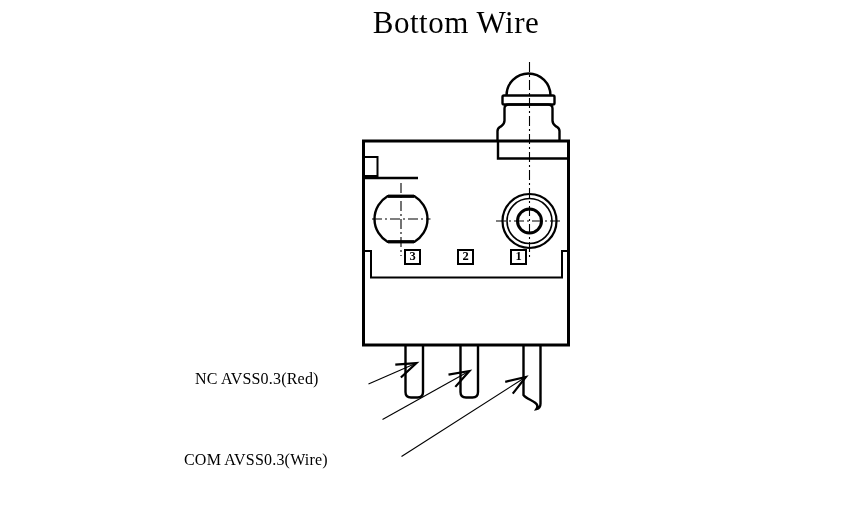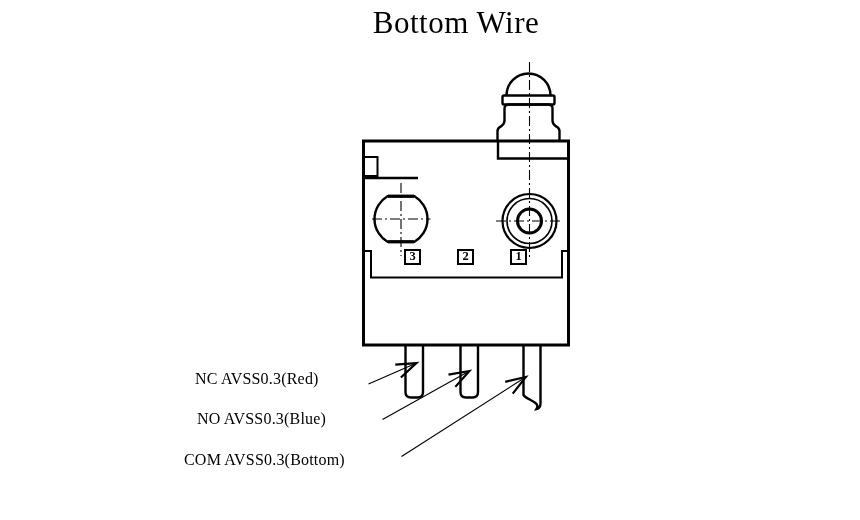--- a/index.html
+++ b/index.html
@@ -90,16 +90,15 @@
       <path d="M382.5,419.5 L468.5,371.5" marker-end="url(#arrow)"></path>
       <path d="M401.5,456.5 L525,377.5" marker-end="url(#arrow)"></path>
     </g>
   </svg>
 
   <div class="term t3">3</div>
   <div class="term t2">2</div>
   <div class="term t1">1</div>
 
   <div class="wire-label lbl-nc">NC AVSS0.3(Red)</div>
-  <div class="wire-label lbl-no">NO AVSS0.3(Blue)</div>
-  <div class="wire-label lbl-com">COM AVSS0.3(Bottom)</div>
+  <div class="wire-label lbl-com">COM AVSS0.3(Wire)</div>
 
 </div>
 
 </body></html>

